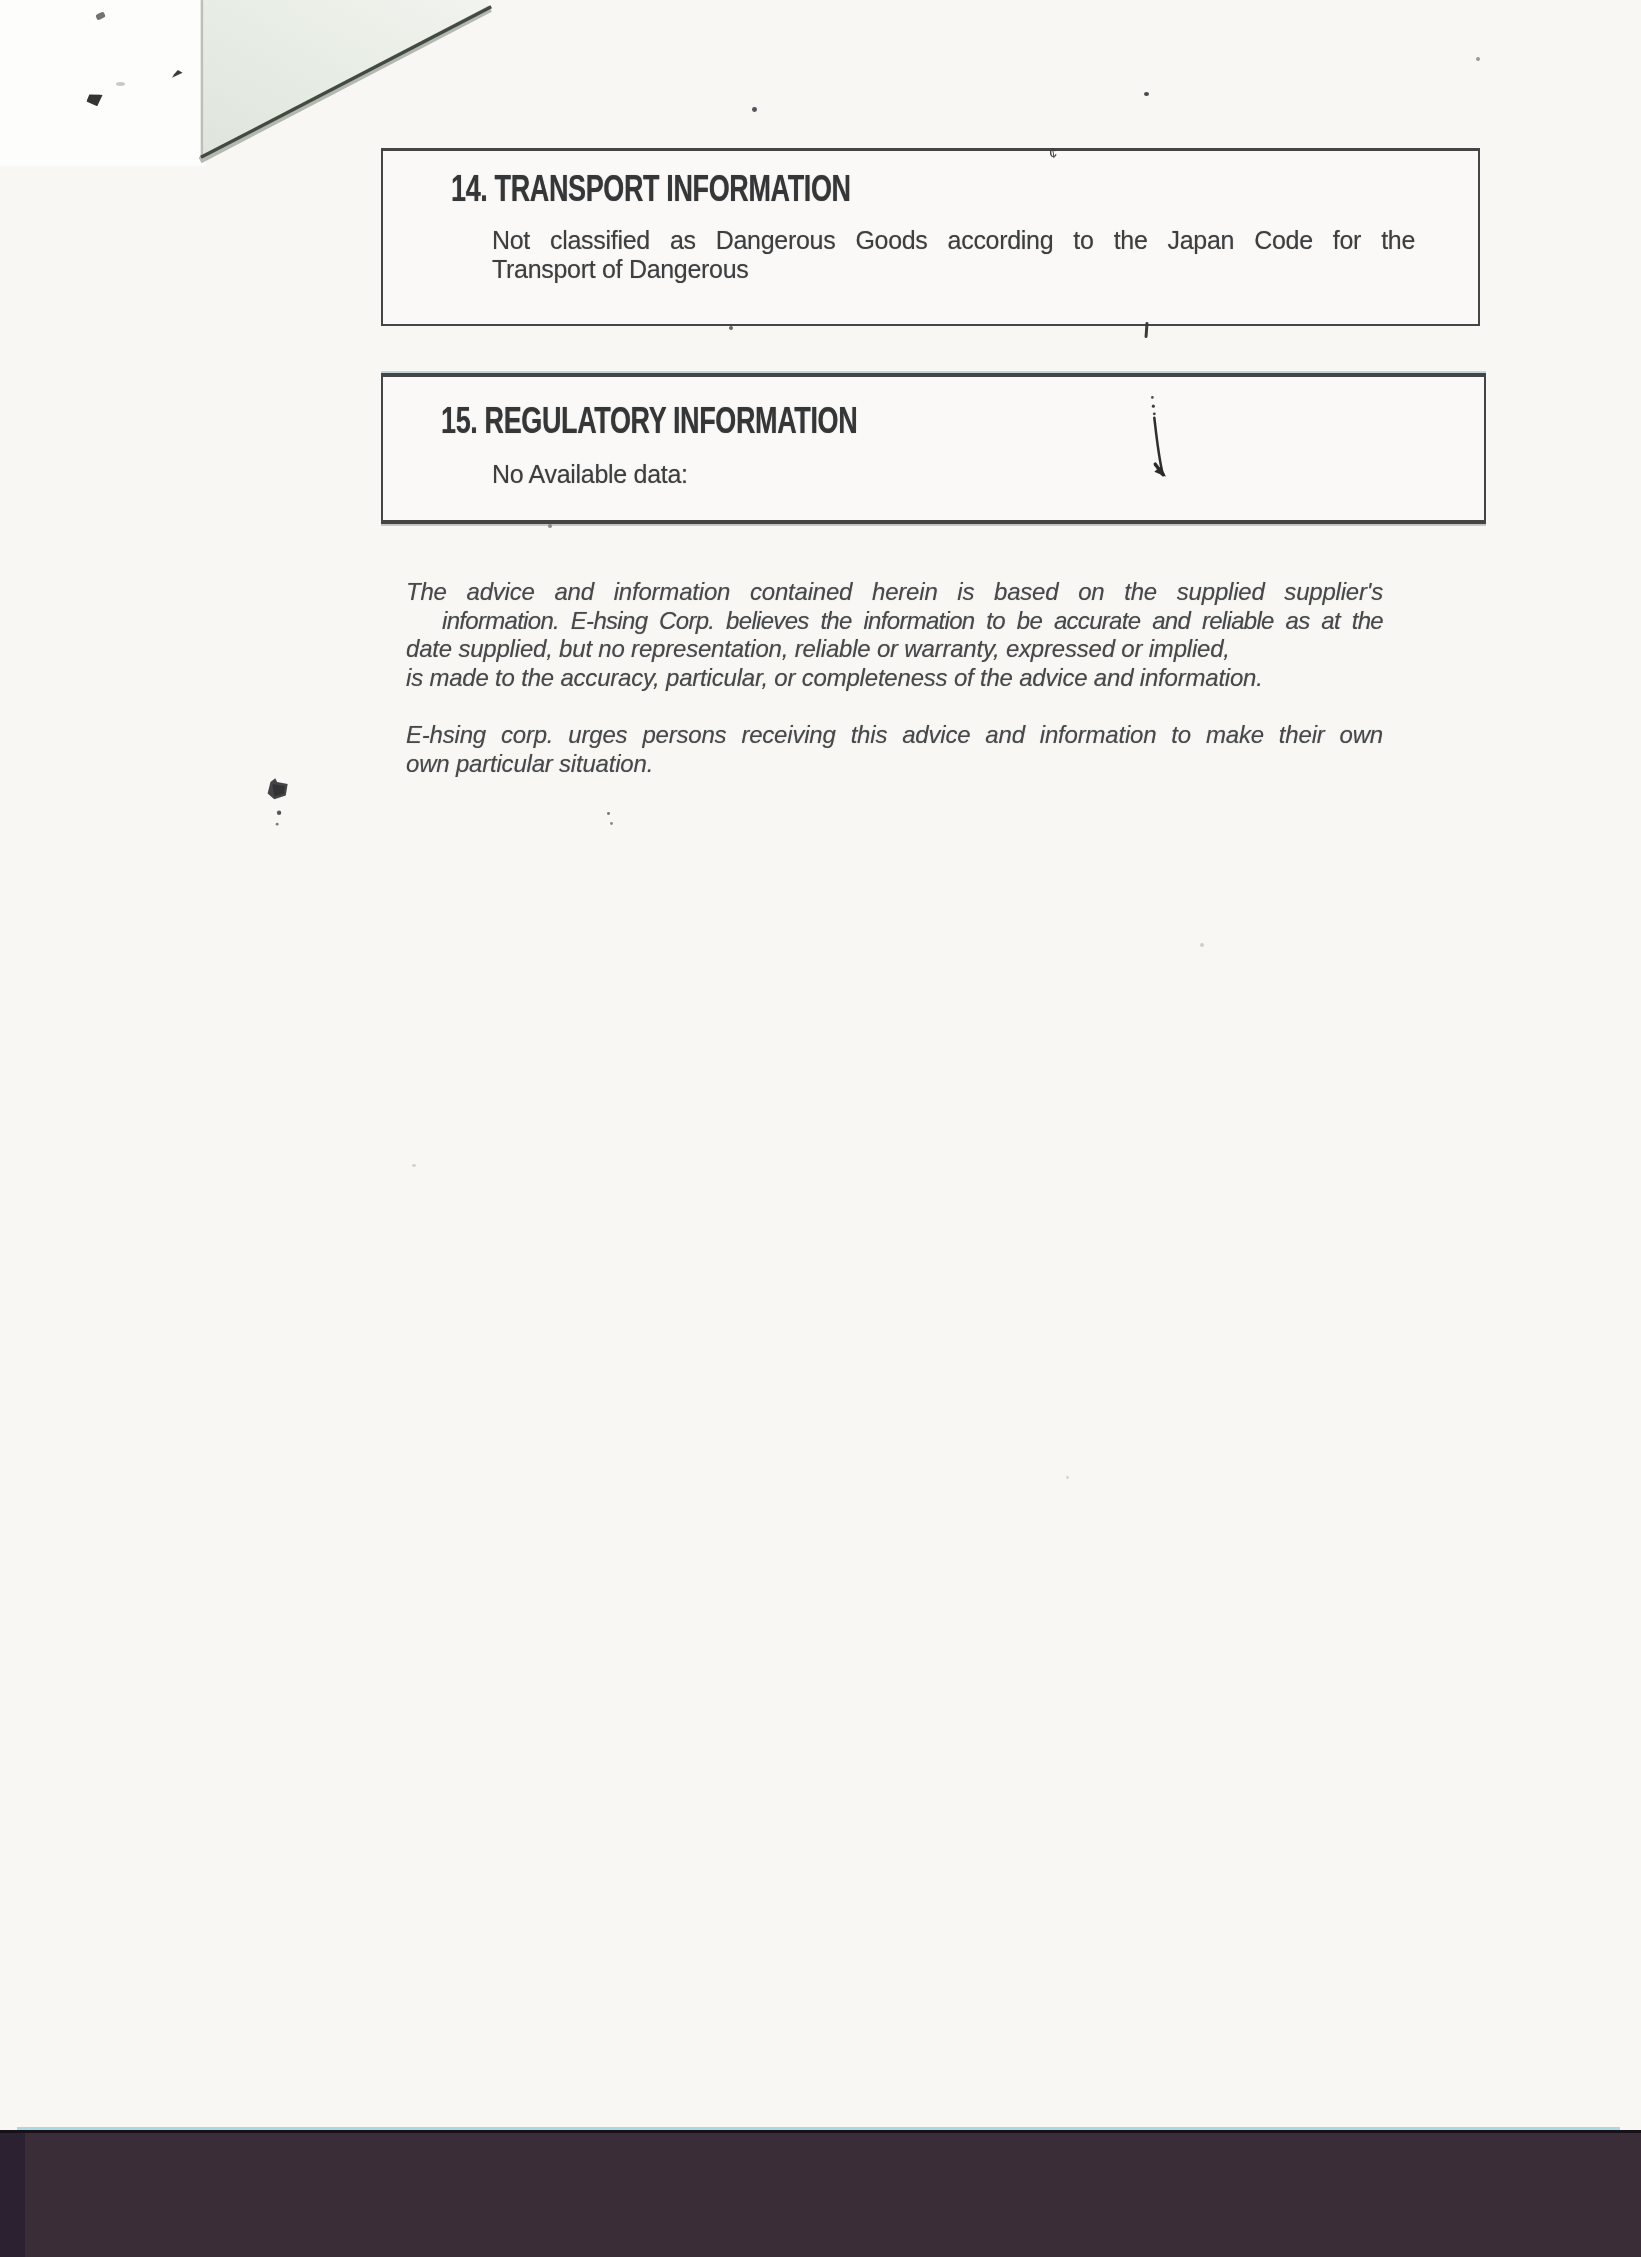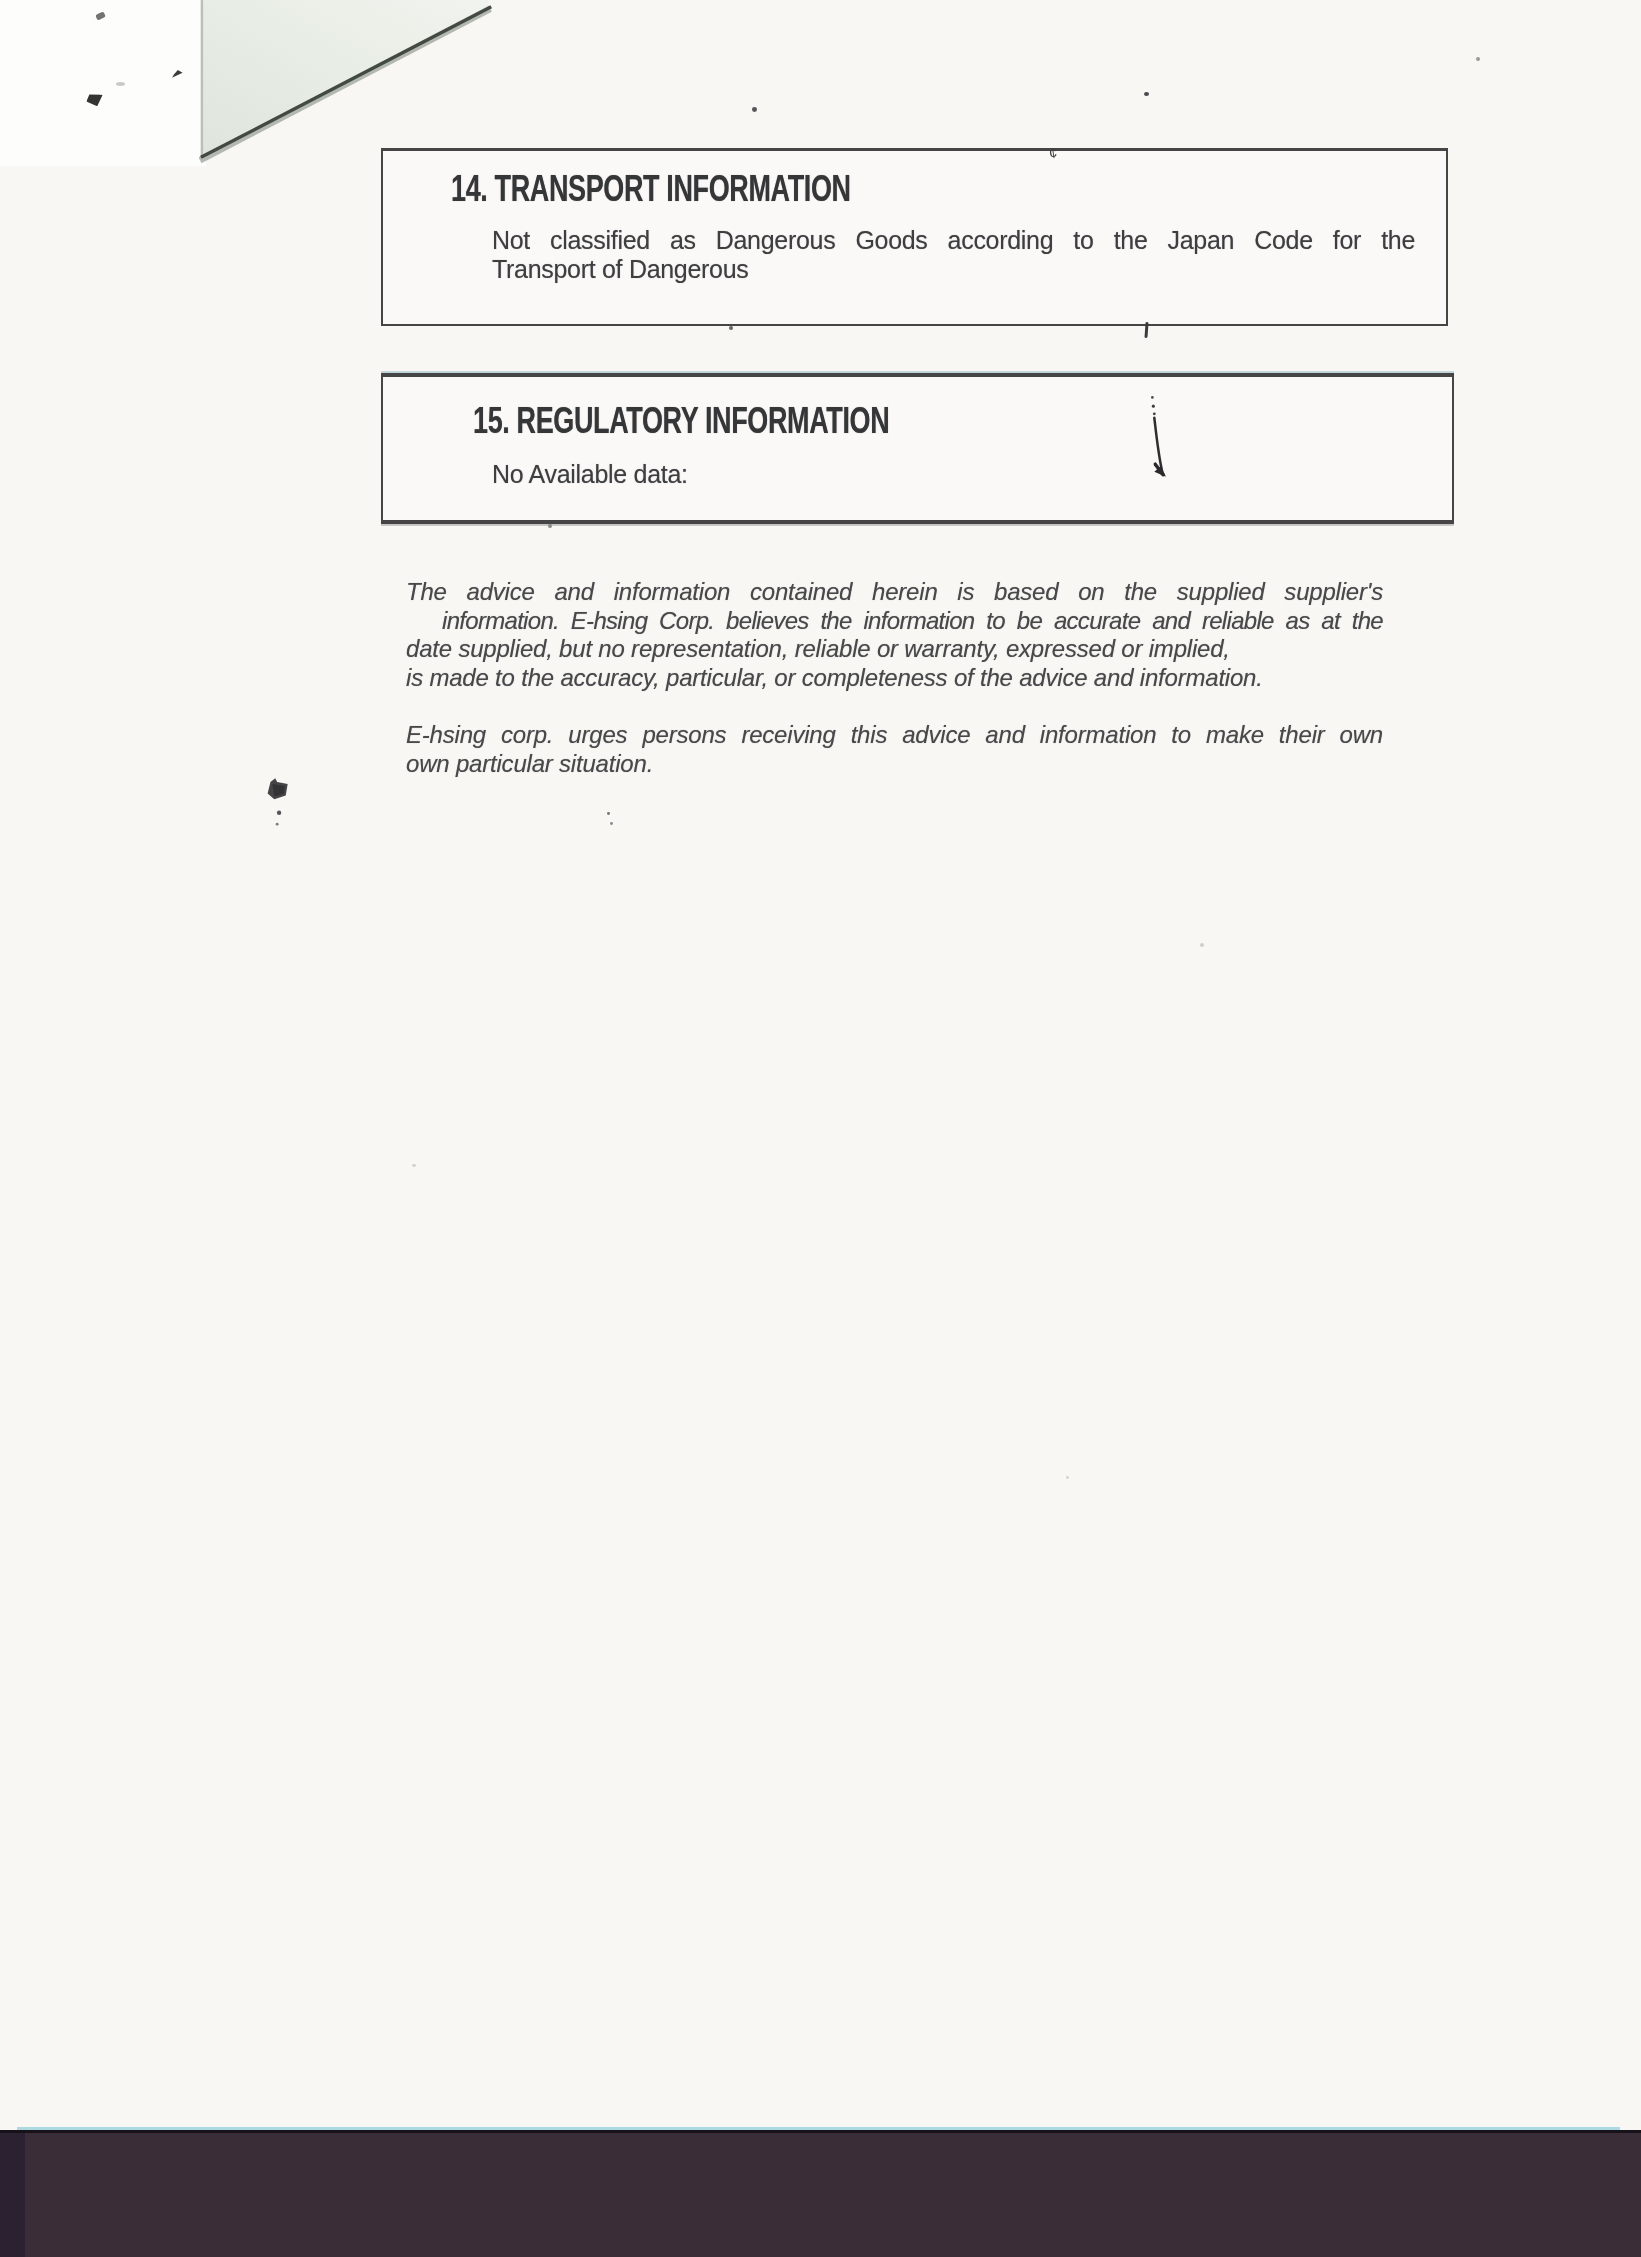--- a/index.html
+++ b/index.html
@@ -8,32 +8,32 @@
     width:1641px;height:2257px;
     background:var(--paper,#f8f7f4);
     overflow:hidden;
     font-family:"Liberation Sans","DejaVu Sans",sans-serif;
     color:var(--ink,#3d3e40);
   }
   
   .corner-white{position:absolute;left:0;top:0;width:206px;height:166px;background:#fdfdfc;}
   .corner-svg{position:absolute;left:199px;top:0;}
   
-  .secbox{position:absolute;border:2.9px solid var(--border,#454545);background:rgba(255,255,255,0.25);}
+  .secbox{position:absolute;border:2.9px solid var(--border,#454545);background:rgba(255,255,255,0.25);padding-left:32px;}
   #box-transport{left:381px;top:148px;width:1063px;height:173px;border-top-width:3.9px;}
   #box-regulatory{left:381px;top:373px;width:1069px;height:143px;border-top-width:4.8px;border-bottom-width:4.8px;
     box-shadow:0 -1.9px 0 rgba(90,150,165,.35), 0 1.9px 0 rgba(40,40,40,.25);}
   .sec-heading{
     position:absolute;left:68px;top:17.4px;
     font-size:36px;font-weight:bold;letter-spacing:-0.5px;color:#353637;
     text-shadow:0 0 1px rgba(45,45,45,.55);
     white-space:nowrap;
   }
   .sec-heading .squeeze{display:inline-block;transform:scaleX(.75);transform-origin:0 50%;}
-  #box-regulatory .sec-heading{left:58px;top:23px;margin-left:32px;}
+  #box-regulatory .sec-heading{left:58px;top:23px;}
   .sec-body{position:absolute;left:109px;width:923px;font-size:25px;line-height:29px;letter-spacing:-0.3px;
     text-shadow:0 0 1px rgba(60,60,60,.45);}
   #box-transport .sec-body{top:75px;}
   #box-regulatory .sec-body{top:83px;width:869px;}
   .bodyline{white-space:nowrap;}
   .jline{text-align:justify;text-align-last:justify;}
   
   .disclaimer{position:absolute;left:406px;width:977px;font-style:italic;font-size:24px;line-height:28.5px;
     color:#47484a;letter-spacing:-0.2px;text-shadow:0 0 1px rgba(70,70,70,.45);}
   #para1{top:578px;}

